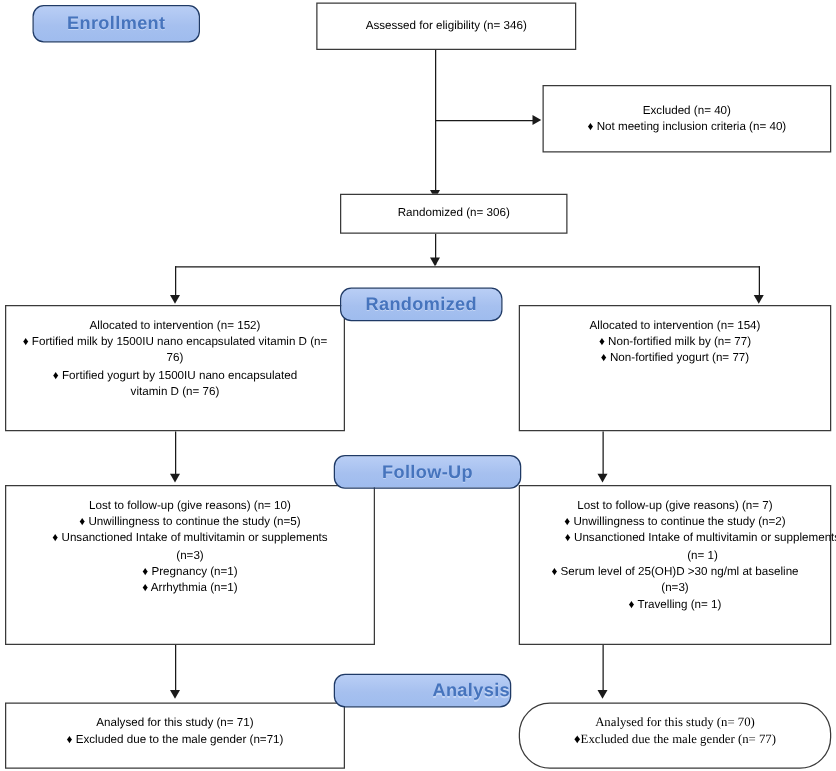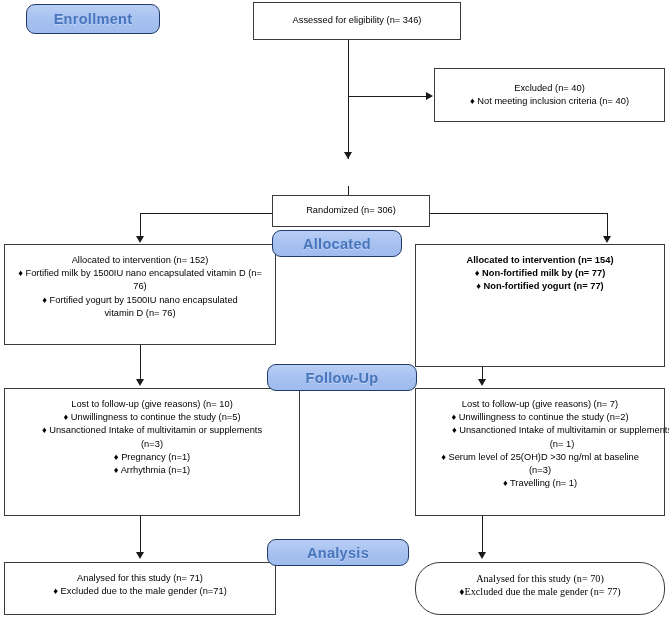--- a/index.html
+++ b/index.html
@@ -68,28 +68,28 @@
 </head>
 <body>
 
 <div class="canvas">
 
   <div class="pill" style="left:26px;top:4px;width:134px;height:30px;">
     <span>Enrollment</span>
   </div>
 
   <div class="pill" style="left:272px;top:230px;width:130px;height:27px;">
-    <span>Allocated</span>
+    <span>Randomized</span>
   </div>
 
   <div class="pill" style="left:267px;top:364px;width:150px;height:27px;">
     <span>Follow-Up</span>
   </div>
 
-  <div class="pill" style="left:267px;top:539px;width:142px;height:27px;">
+  <div class="pill" style="left:267px;top:539px;width:142px;height:27px;justify-content:flex-end;">
     <span>Analysis</span>
   </div>
 
   <div class="vline" style="left:348px;top:40px;height:119px;"></div>
 
   <div class="hline" style="left:348px;top:96px;width:79px;"></div>
   <div class="arrow-right" style="left:426px;top:92px;"></div>
   <div class="arrow-down" style="left:344px;top:152px;"></div>
 
   <div class="vline" style="left:348px;top:186px;height:26px;"></div>
@@ -112,31 +112,31 @@
 
   <div class="box centerv" style="left:253px;top:2px;width:208px;height:38px;">
     <span class="line">Assessed for eligibility (n= 346)</span>
   </div>
 
   <div class="box centerv" style="left:434px;top:68px;width:231px;height:54px;">
     <span class="line">Excluded (n= 40)</span>
     <span class="line">♦ Not meeting inclusion criteria (n= 40)</span>
   </div>
 
-  <div class="box centerv" style="left:272px;top:155px;width:158px;height:32px;margin-top:40px;">
+  <div class="box centerv" style="left:272px;top:155px;width:182px;height:32px;">
     <span class="line">Randomized (n= 306)</span>
   </div>
 
   <div class="box" style="left:4px;top:244px;width:272px;height:101px;padding-top:9px;">
     <span class="line">Allocated to intervention (n= 152)</span>
     <span class="wrapline" style="width:250px;">♦ Fortified milk by 1500IU nano encapsulated vitamin D (n= 76)</span>
     <span class="wrapline" style="width:215px;">♦ Fortified yogurt by 1500IU nano encapsulated vitamin D (n= 76)</span>
   </div>
 
-  <div class="box" style="left:415px;top:244px;width:250px;height:123px;padding-top:9px;font-weight:bold;">
+  <div class="box" style="left:415px;top:244px;width:250px;height:101px;padding-top:9px;">
     <span class="line">Allocated to intervention (n= 154)</span>
     <span class="line">♦ Non-fortified milk by (n= 77)</span>
     <span class="line">♦ Non-fortified yogurt (n= 77)</span>
   </div>
 
   <div class="box" style="left:4px;top:388px;width:296px;height:128px;padding-top:9px;">
     <span class="line">Lost to follow-up (give reasons) (n= 10)</span>
     <span class="line">♦ Unwillingness to continue the study (n=5)</span>
     <span class="wrapline" style="width:230px;">♦ Unsanctioned Intake of multivitamin or supplements (n=3)</span>
     <span class="line">♦ Pregnancy (n=1)</span>

